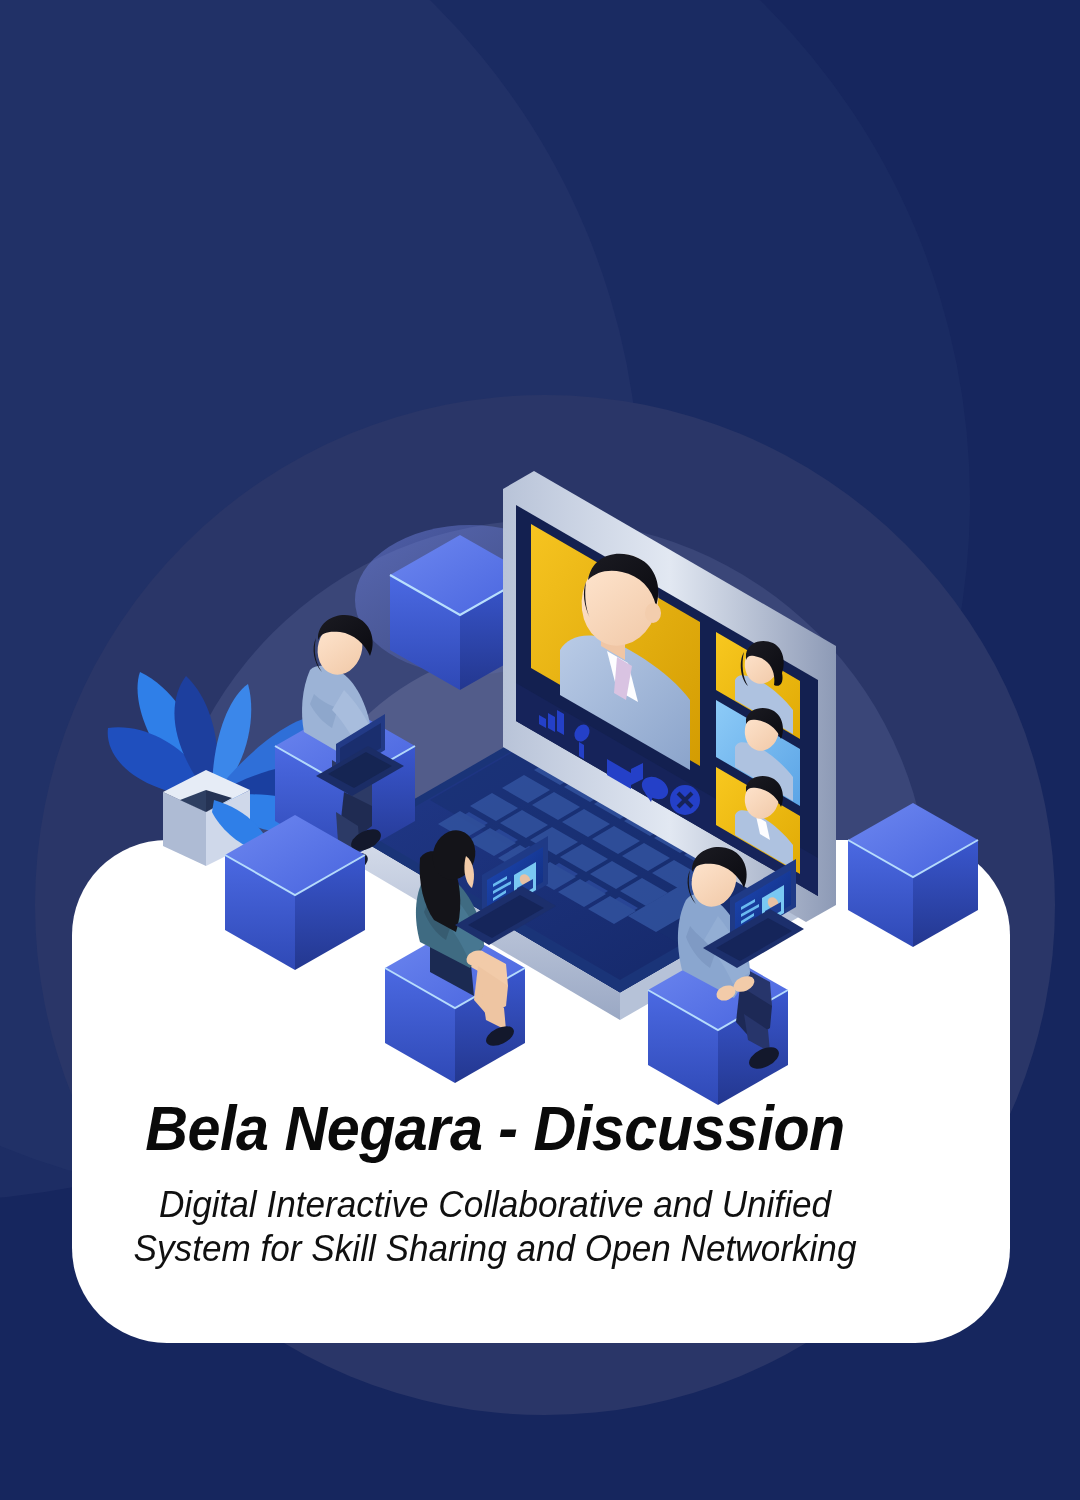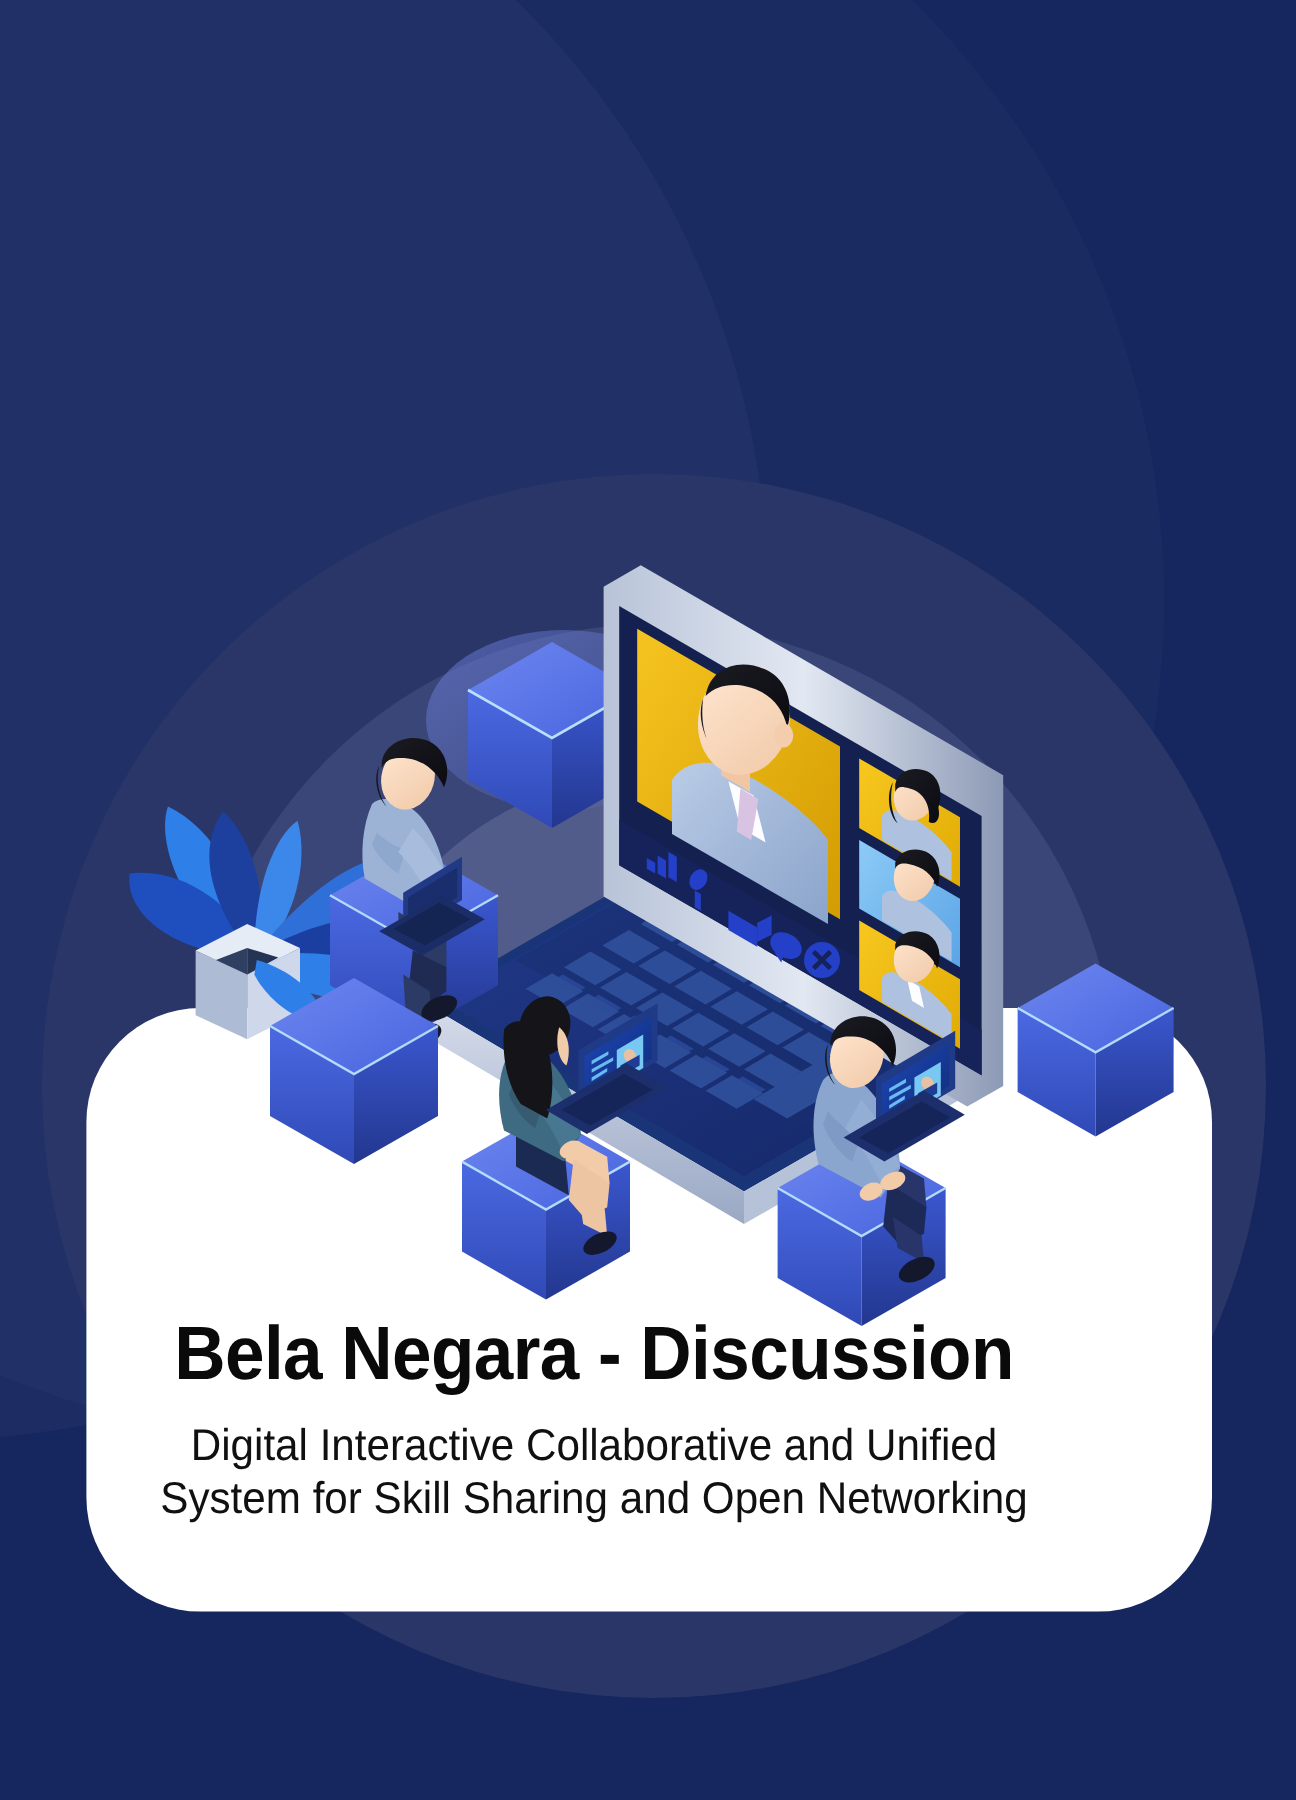--- a/index.html
+++ b/index.html
@@ -57,20 +57,21 @@
     z-index:5;
   }
 
   
   .text-block {
     position:absolute;
     left:72px; top:1095px;
     width:846px;
     text-align:center;
     z-index:40;
+    font-style:italic;
   }
   .poster-title {
     font-family:"Liberation Sans", sans-serif;
     font-size:63px;
     font-weight:bold;
     color:#0a0a0a;
     letter-spacing:-0.5px;
     line-height:1.05;
     transform:scaleX(.94);
   }

